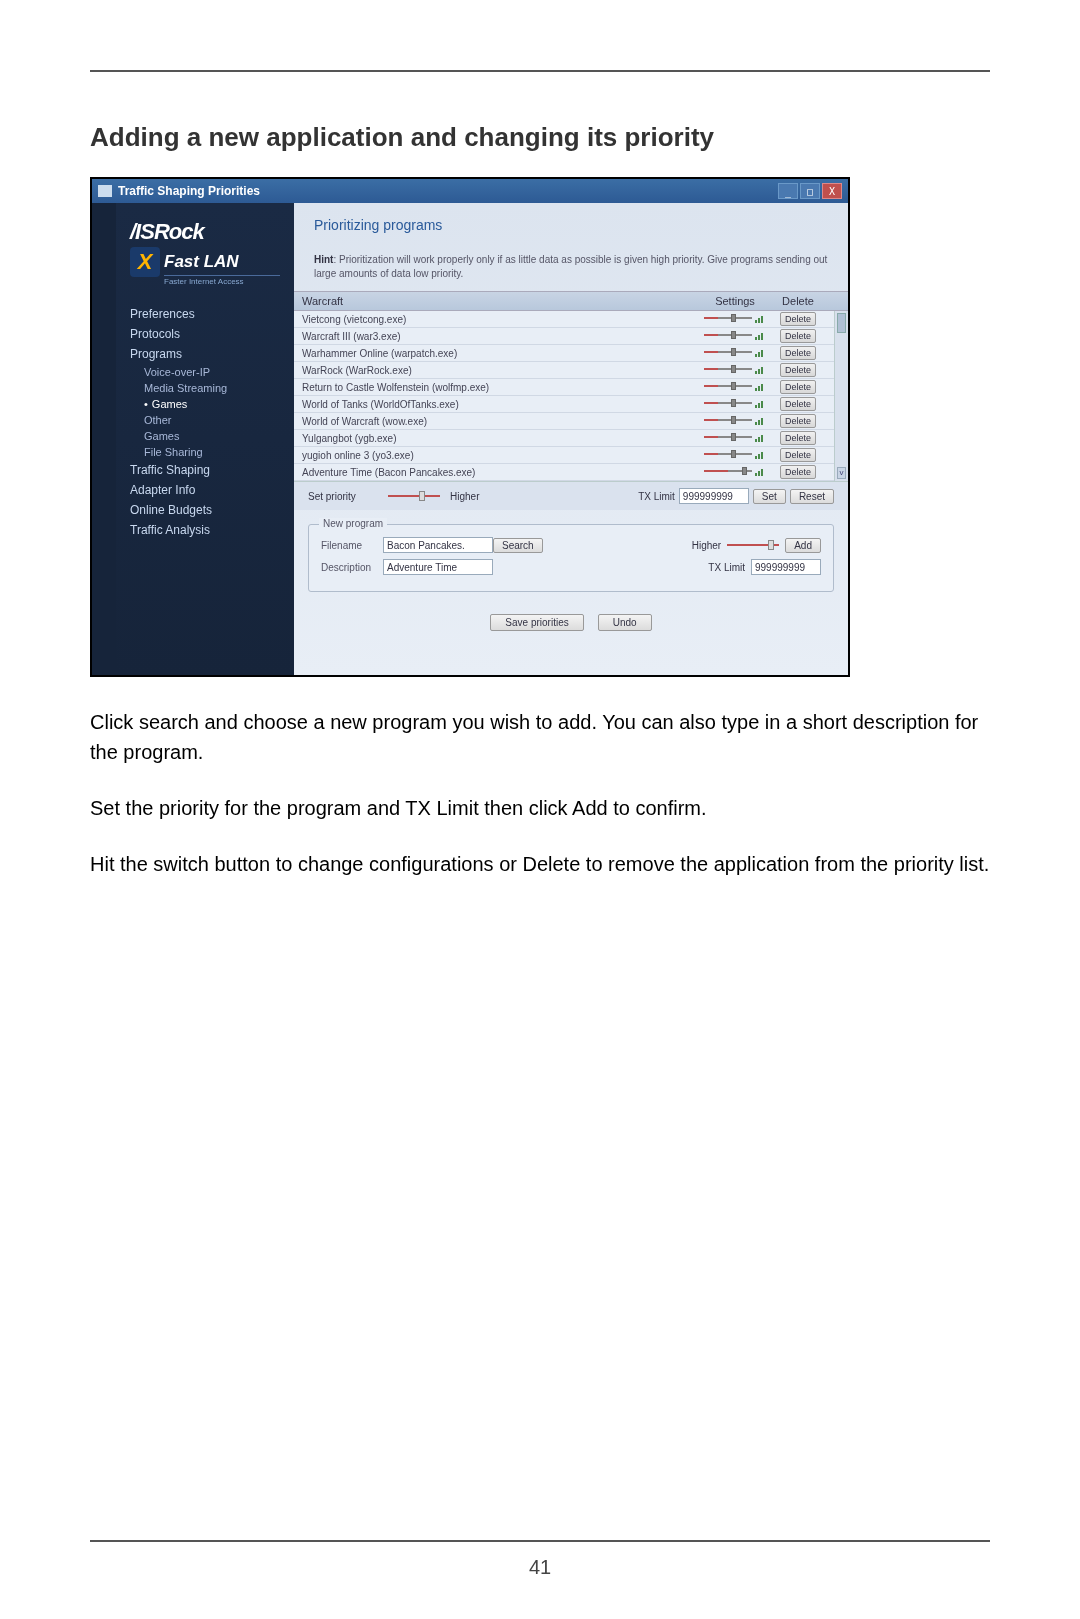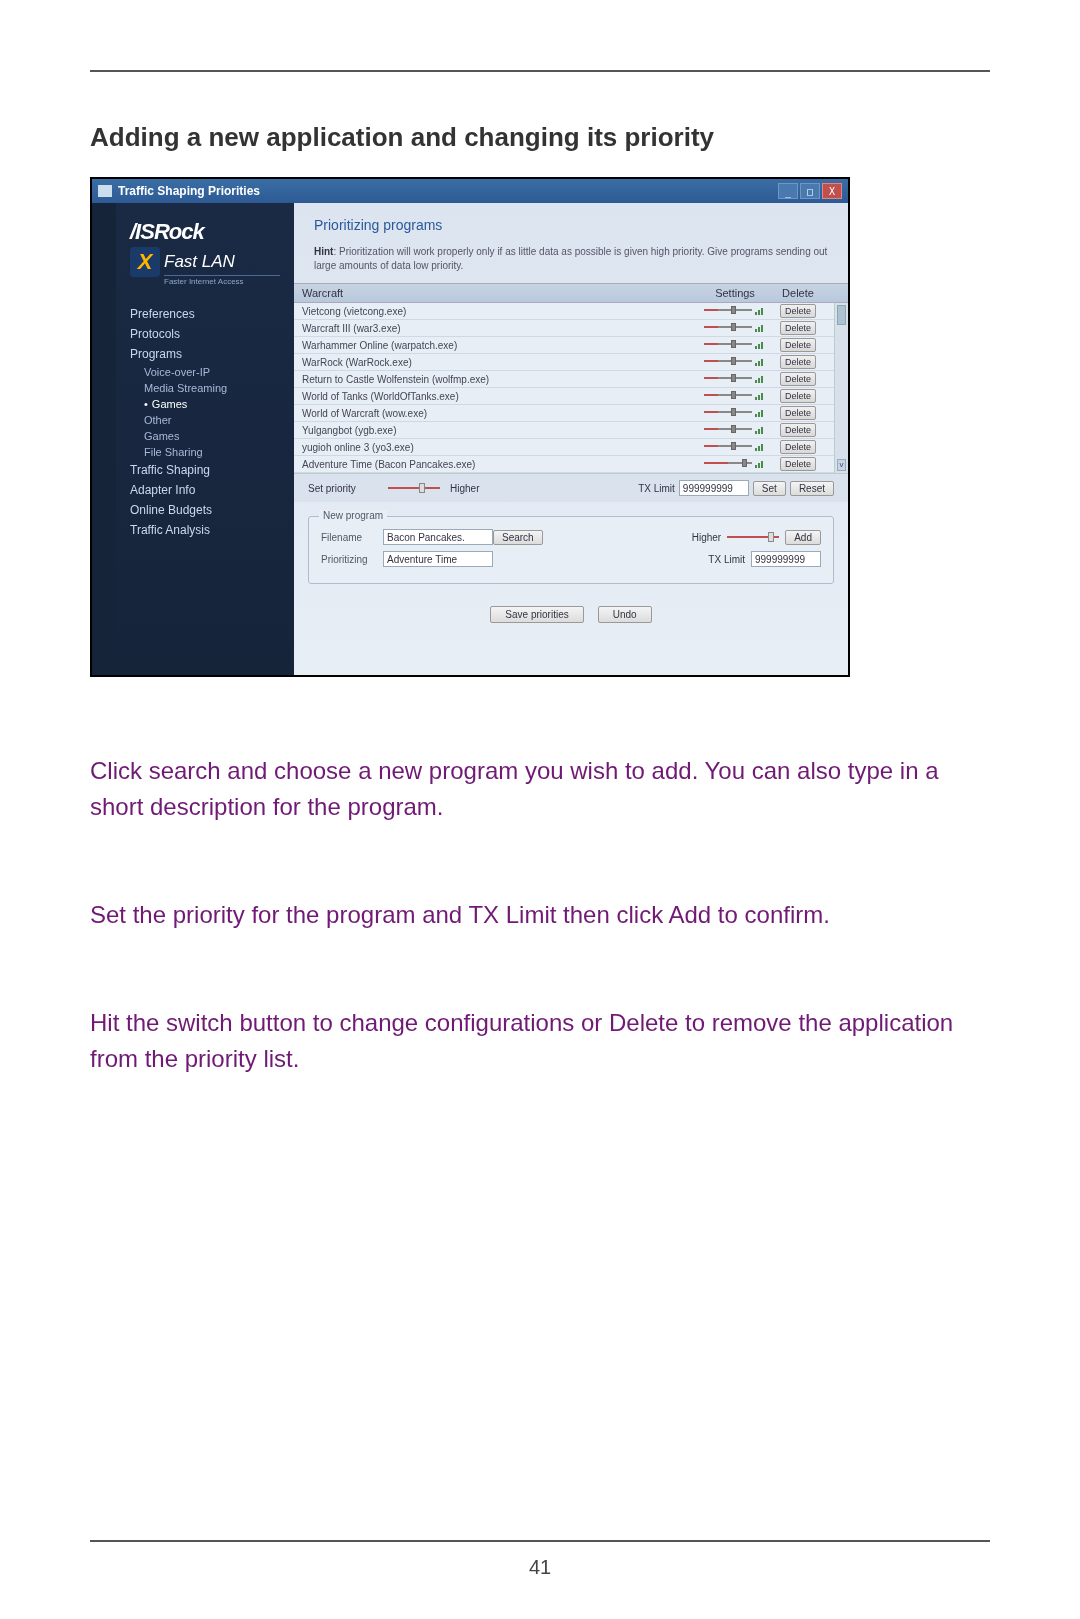--- a/index.html
+++ b/index.html
@@ -33,33 +33,33 @@
     padding: 10px 0; color: #c8d8ef; font-size: 12px;
   }
   .brand { padding: 6px 14px 10px 14px; }
   .brand-logo { color: #fff; font-weight: bold; font-style: italic; font-size: 22px; letter-spacing: -1px; }
   .brand-sub { display: flex; align-items: center; margin-top: 2px; }
   .brand-x {
     width: 30px; height: 30px; background: #1a3a6a; border-radius: 4px;
     color: #ffb400; font-size: 22px; font-weight: bold; font-style: italic;
     display: flex; align-items: center; justify-content: center; margin-right: 4px;
   }
-  .brand-fast { color: #fff; font-weight: normal; font-style: italic; font-size: 17px; }
+  .brand-fast { color: #fff; font-weight: bold; font-style: italic; font-size: 17px; }
   .brand-tag { color: #88a8d0; font-size: 8px; margin-left: 34px; margin-top: -2px; border-top: 1px solid #4a6a9a; padding-top: 1px; }
   .nav { margin-top: 8px; }
   .nav-item { padding: 3px 14px; color: #c8d8ef; font-size: 12px; }
   .nav-sub { padding: 2px 14px 2px 28px; color: #a8b8d8; font-size: 11px; }
   .nav-sub.active { color: #fff; }
   .nav-sub.active::before { content: "•"; margin-right: 4px; }
   .main {
     flex: 1; background: linear-gradient(#dce4ef, #e8eef6);
     display: flex; flex-direction: column; font-size: 11px; color: #334;
   }
   .main-head { padding: 14px 20px 10px 20px; }
-  .main-title { color: #2a5a9a; font-size: 14px; margin-bottom: 12px; }
+  .main-title { color: #2a5a9a; font-size: 14px; margin-bottom: 20px; }
   .main-hint { font-size: 10px; color: #556; line-height: 1.4; }
   .main-hint b { color: #334; }
   .table-head {
     display: flex; background: linear-gradient(#c8d4e4, #b8c8dc);
     padding: 3px 8px; font-size: 11px; color: #334; border-top: 1px solid #aab; border-bottom: 1px solid #aab;
   }
   .col-prog { flex: 1; }
   .col-set { width: 70px; text-align: center; }
   .col-del { width: 56px; text-align: center; }
   .col-sc { width: 14px; }
@@ -108,21 +108,21 @@
   .newprog-legend {
     position:absolute; top:-7px; left:10px; background:#e8eef6; padding:0 4px; color:#556;
   }
   .np-row { display:flex; align-items:center; margin-bottom:6px; }
   .np-row .lbl { width: 62px; color:#556; }
   .np-input {
     width: 110px; height:16px; border:1px solid #9ab; background:#fff; font-size:10px; padding:0 3px; color:#334;
   }
   .np-right { margin-left:auto; display:flex; align-items:center; gap:6px; }
   .footer-btns { display:flex; justify-content:center; gap:14px; padding: 8px 0 14px 0; }
-  .body-text { font-size: 24px; color: #701a75; line-height: 1.5; margin-bottom: 26px; margin-top: 46px; }
+  .body-text { font-size: 20px; color: #000000; line-height: 1.5; margin-bottom: 26px; }
   .page-footer {
     margin-top: auto; border-top: 2px solid #555; padding-top: 14px;
     text-align: center; font-size: 20px; color: #444;
   }
 </style>
 </head>
 <body>
 
 <div class="page">
   <div class="top-rule"></div>
@@ -307,21 +307,21 @@
             <div class="np-right">
               <span>Higher</span>
               <div class="slider-big">
                   <div class="track"></div>
                   <div class="knob" style="left:78%"></div>
                 </div>
               <button class="btn">Add</button>
             </div>
           </div>
           <div class="np-row">
-            <div class="lbl">Prioritizing</div>
+            <div class="lbl">Description</div>
             <input class="np-input" value="Adventure Time" style="">
             <div class="np-right">
               <span>TX Limit</span>
               <input class="np-input" style="width: 70px;" value="999999999">
             </div>
           </div>
         </div>
 
         <div class="footer-btns">
           <button class="btn" style="padding:2px 14px">Save priorities</button>

